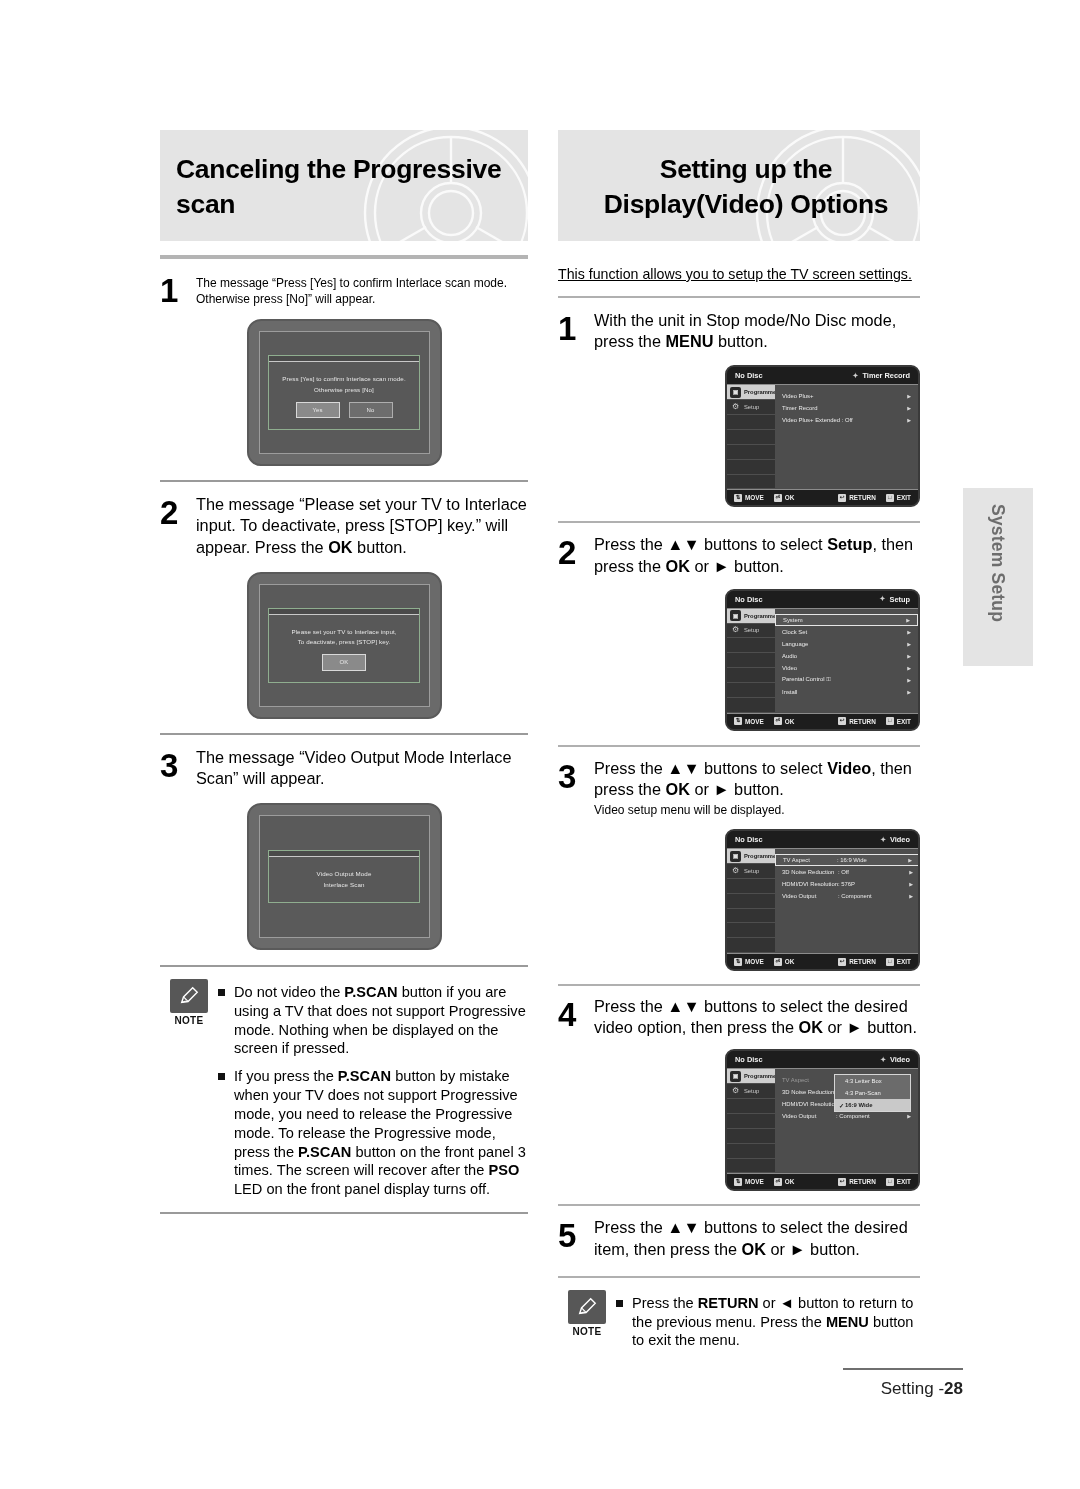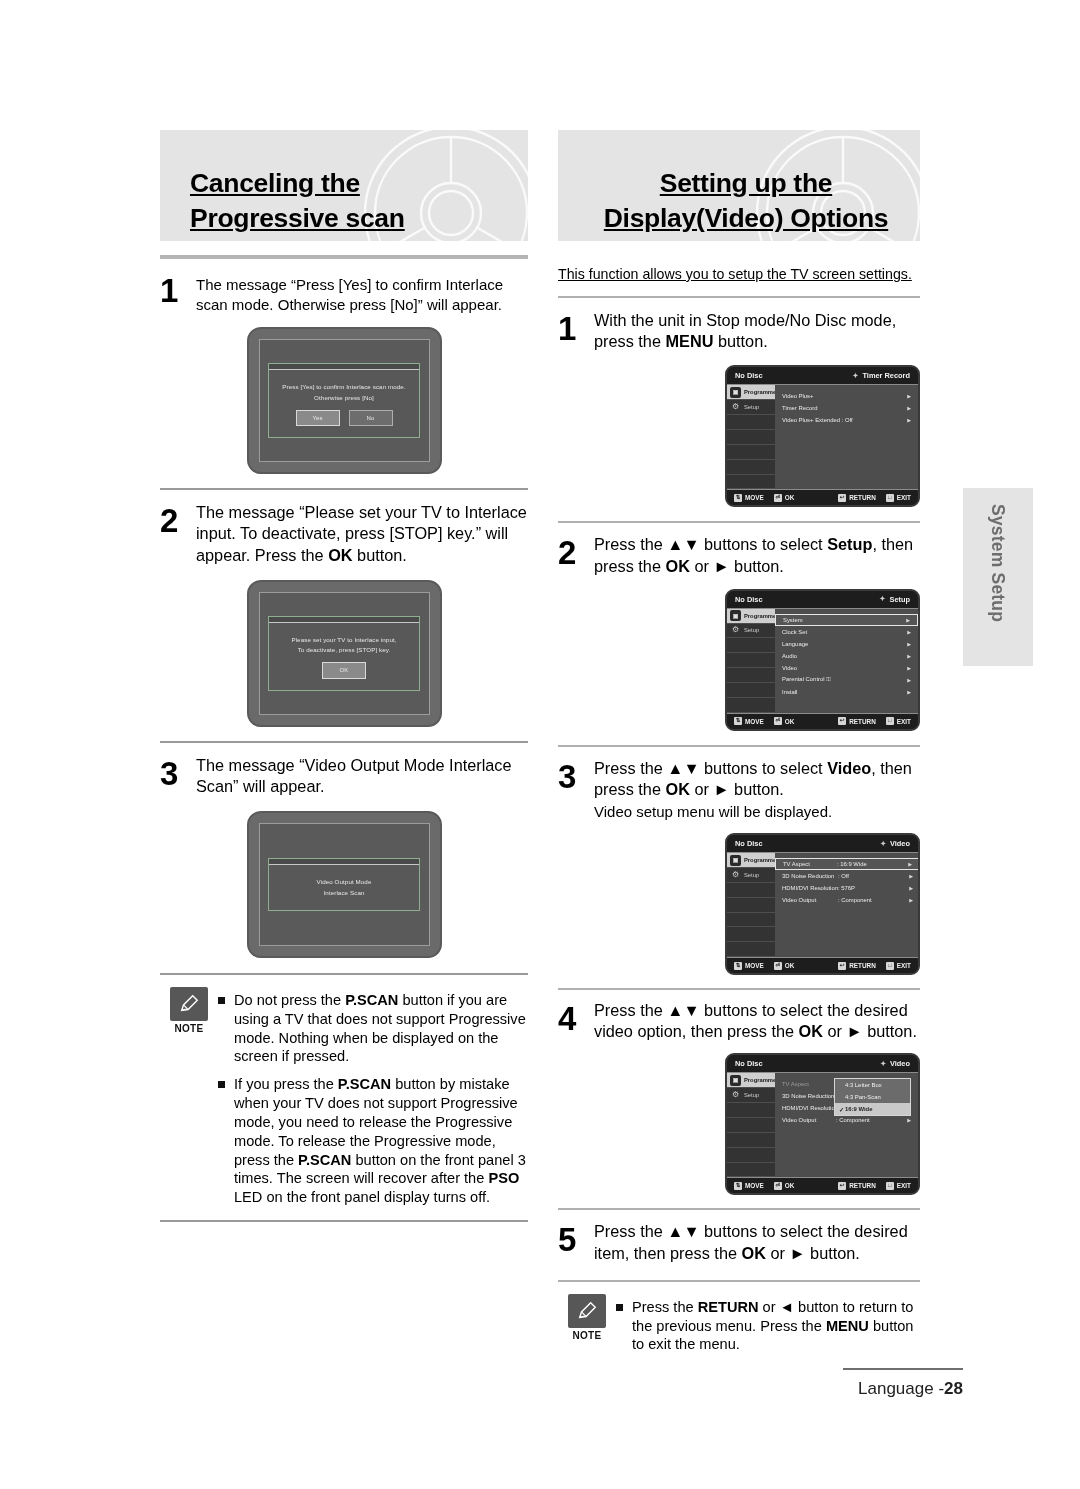--- a/index.html
+++ b/index.html
@@ -19,29 +19,28 @@
 
   
   .banner{
     background:#e4e4e4;
     position:relative;
     overflow:hidden;
   }
   .banner-l{width:368px;height:111px;}
   .banner-r{width:362px;height:111px;}
   .banner h1{
-    margin:14px;
+    margin:0;
     font-size:26.5px;
     font-weight:bold;
     letter-spacing:-0.3px;
     line-height:1.33;
     position:relative;
     z-index:3;
     padding:22px 0 0 16px;
-    text-decoration:underline;
   }
   .banner-r h1{padding-left:14px;text-align:center;}
   
   .disc{
     position:absolute;
     right:-18px;bottom:-62px;
     width:190px;height:190px;
     z-index:1;
     pointer-events:none;
   }
@@ -56,21 +55,21 @@
   .step .num{
     font-size:33px;font-weight:bold;line-height:0.95;
     width:36px;flex:none;text-align:left;
     padding-top:3px;
   }
   .step .body{flex:1;}
   .step .main{
     font-size:16.3px;line-height:1.30;
   }
   .step .sub{
-    font-size:15px;line-height:1.34;
+    font-size:12px;line-height:1.34;
     margin-top:1px;
   }
   b{font-weight:bold;}
 
   
   .tvwrap{display:flex;justify-content:center;}
   .tv{
     width:195px;height:147px;
     background:#6a6a6a;
     border-radius:14px;
@@ -374,21 +373,21 @@
             <path d="M4 19 L6 13 L16 3 L21 8 L11 18 Z" fill="none" stroke="#ffffff" stroke-width="1.5"></path>
             <path d="M6 13 L11 18" fill="none" stroke="#ffffff" stroke-width="1.2"></path>
             <path d="M4 19 L8.5 17.5" fill="none" stroke="#ffffff" stroke-width="1.2"></path>
           </svg>
         </div>
         <div class="note-label">NOTE</div>
       </div>
       <div class="note-body">
         <div class="note-item">
           <span class="bullet"></span>
-          <span class="note-text"><span>Do not press the </span><b>P.SCAN</b><span> button if you are using a TV that does not support Progressive mode. Nothing when be displayed on the screen if pressed.</span></span>
+          <span class="note-text"><span>Do not video the </span><b>P.SCAN</b><span> button if you are using a TV that does not support Progressive mode. Nothing when be displayed on the screen if pressed.</span></span>
         </div>
         <div class="note-item">
           <span class="bullet"></span>
           <span class="note-text"><span>If you press the </span><b>P.SCAN</b><span> button by mistake when your TV does not support Progressive mode, you need to release the Progressive mode. To release the Progressive mode, press the </span><b>P.SCAN</b><span> button on the front panel 3 times. The screen will recover after the </span><b>PSO</b><span> LED on the front panel display turns off.</span></span>
         </div>
       </div>
     </div>
 
     <div class="rule-thin" style="margin-top:4px;"></div>
   </div>
@@ -772,16 +771,16 @@
     </div>
 
   </div>
 
   <div class="sidetab">
     <span>System Setup</span>
   </div>
 
   <div class="footer">
     <div class="fr"></div>
-    <div class="ft"><span>Language -</span><b>28</b></div>
+    <div class="ft"><span>Setting -</span><b>28</b></div>
   </div>
 
 </div>
 
 </body></html>

